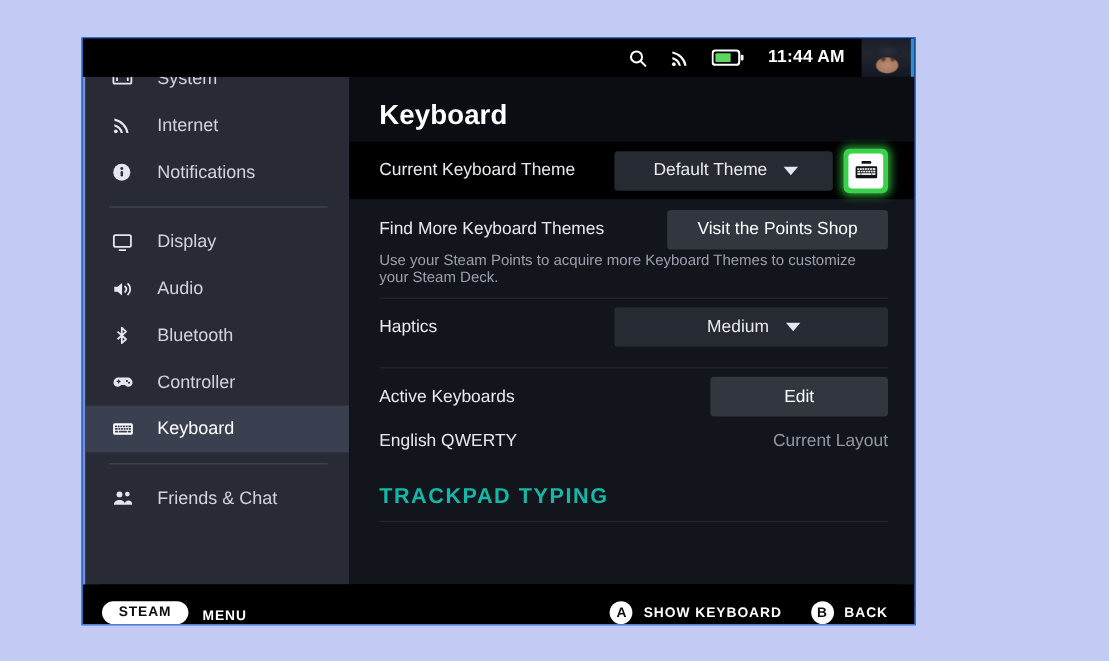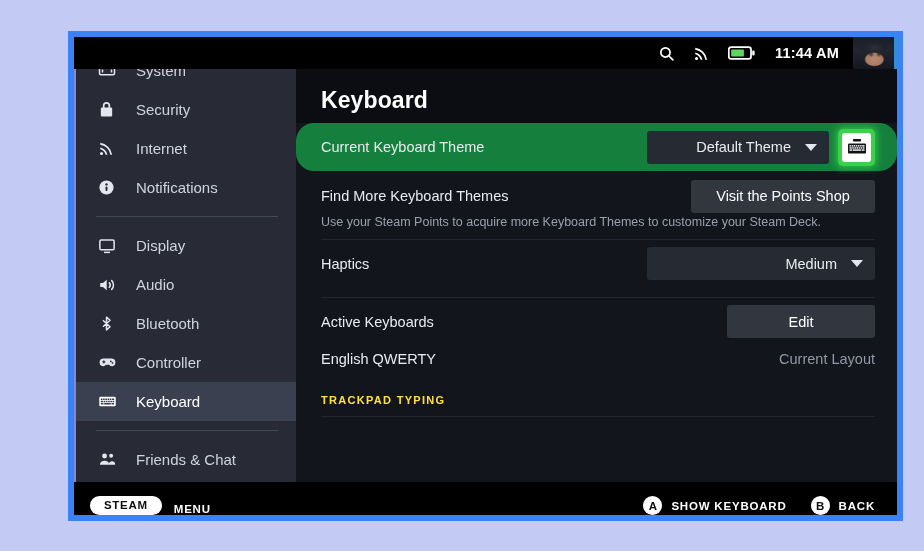--- a/index.html
+++ b/index.html
@@ -14,24 +14,24 @@
     background: #c3cbf4;
     font-family: "Liberation Sans", sans-serif;
     -webkit-font-smoothing: antialiased;
   }
 
   
   #device {
     position: absolute;
     left: 68px;
     top: 31px;
-    width: 835px;
+    width: 695px;
     height: 490px;
     background: #000;
-    border: 6px solid #3b82f6;
+    border: 1px solid #3b82f6;
     overflow: hidden;
     display: flex;
     flex-direction: column;
   }
 
   
   #statusbar {
     height: 32px;
     background: #000000;
     flex: 0 0 32px;
@@ -158,30 +158,29 @@
   .row-label {
     color: #e9ebf0;
     font-size: 14.5px;
     flex: 1 1 auto;
     white-space: nowrap;
   }
 
   
   #row-theme {
     height: 48px;
-    background: #15803d;
-    border-radius: 18px;
+    background: #000000;
   }
   .dropdown {
     background: #262a33;
     border-radius: 3px;
     height: 33px;
     display: flex;
     align-items: center;
-    justify-content: flex-end;
+    justify-content: center;
     padding: 0 12px 0 16px;
     color: #e9ebf0;
     font-size: 14.5px;
     white-space: nowrap;
   }
   #dd-theme { width: 182px; margin-right: 9px; }
   #dd-haptics { width: 228px; }
   .caret {
     width: 0; height: 0;
     border-left: 6px solid transparent;
@@ -242,22 +241,22 @@
   #row-haptics { height: 47px; gap: 40px; }
   #row-active { height: 43px; padding-top: 4px; gap: 17px; }
   #row-layout { height: 36px; }
   .muted-right {
     color: #9298a5;
     font-size: 14.5px;
     white-space: nowrap;
   }
 
   .section-head {
-    color: #fde047;
-    font-size: 11px;
+    color: #14b8a6;
+    font-size: 18px;
     font-weight: 700;
     letter-spacing: 1.3px;
     padding: 0 25px;
     margin-top: 17px;
   }
 
   #row-trigger { height: 40px; margin-top: 9px; }
   .toggle {
     width: 46px; height: 25px;
     border-radius: 13px;
@@ -368,28 +367,20 @@
           <span class="nav-ico">
             <svg width="18" height="18" viewBox="0 0 24 24" fill="none" stroke="#e3e6ee" stroke-width="2">
               <rect x="2" y="7" width="20" height="10" rx="2"></rect>
                 <line x1="6" y1="10" x2="6" y2="14"></line>
                 <line x1="18" y1="10" x2="18" y2="14"></line>
             </svg>
           </span>
           <span class="nav-label">System</span>
         </div>
 
-        <div class="nav-item">
-          <span class="nav-ico">
-            <svg width="17" height="17" viewBox="0 0 24 24" fill="#e3e6ee">
-              <path d="M12 1.5a5.2 5.2 0 0 0-5.2 5.2V9H5.6A1.6 1.6 0 0 0 4 10.6v9.8A1.6 1.6 0 0 0 5.6 22h12.8a1.6 1.6 0 0 0 1.6-1.6v-9.8A1.6 1.6 0 0 0 18.4 9h-1.2V6.7A5.2 5.2 0 0 0 12 1.5zm0 2.4a2.8 2.8 0 0 1 2.8 2.8V9H9.2V6.7A2.8 2.8 0 0 1 12 3.9z"></path>
-            </svg>
-          </span>
-          <span class="nav-label">Security</span>
-        </div>
 
         <div class="nav-item">
           <span class="nav-ico">
             <svg width="17" height="17" viewBox="0 0 24 24" fill="#e3e6ee">
               <circle cx="5" cy="19" r="2.2"></circle>
               <path d="M3.2 13.2a11 11 0 0 1 7.6 7.6h2.6A13.6 13.6 0 0 0 3.2 10.6z"></path>
               <path d="M3.2 6.6A17.6 17.6 0 0 1 17.4 20.8h2.6A20.2 20.2 0 0 0 3.2 4z"></path>
             </svg>
           </span>
           <span class="nav-label">Internet</span>

